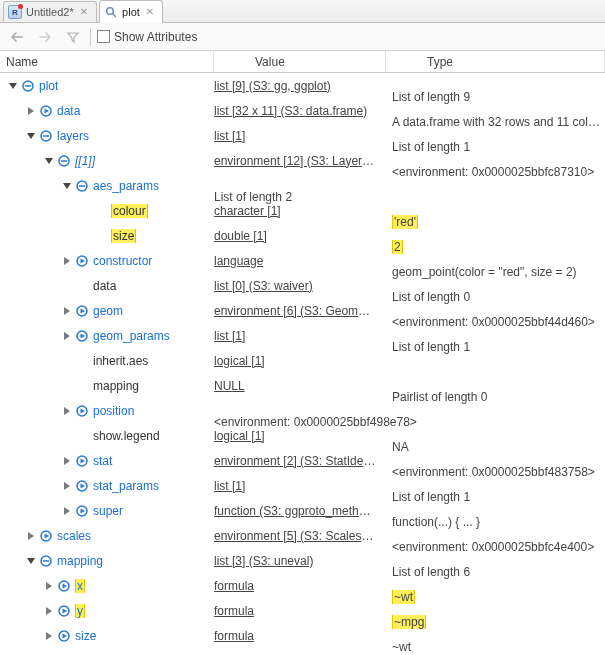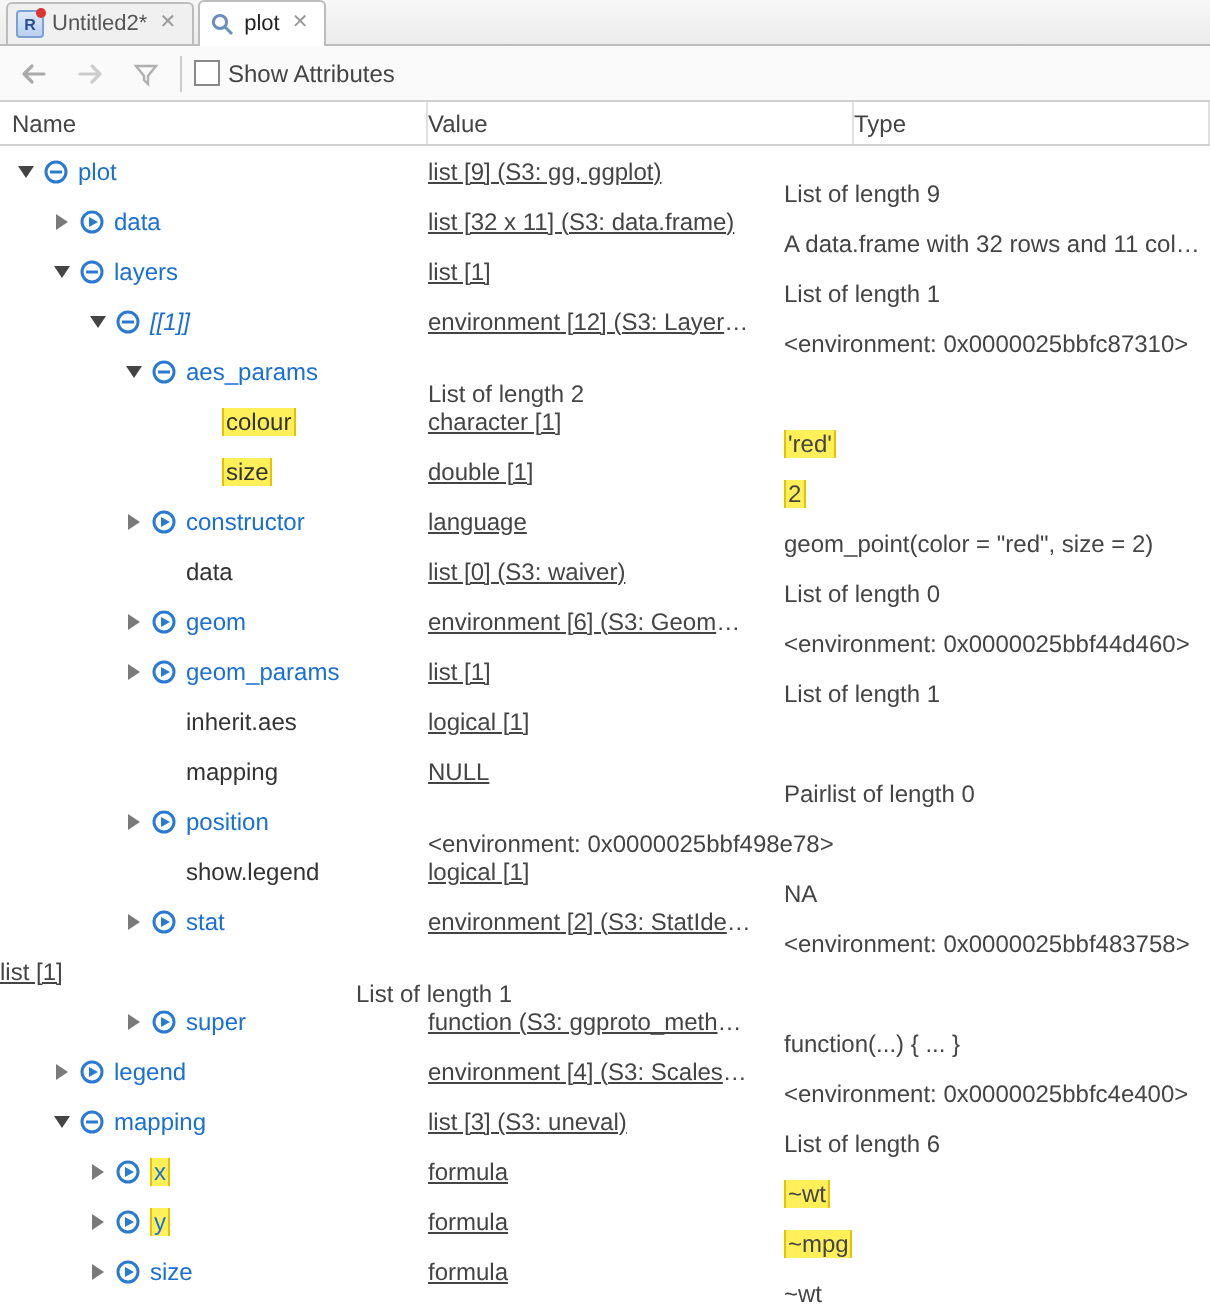--- a/index.html
+++ b/index.html
@@ -86,20 +86,21 @@
     background: #fff;
   }
   .header {
     display: flex;
     border-bottom: 1px solid #d0d0d0;
     background: #fff;
     font-size: 12px;
     color: #444;
     height: 22px;
     align-items: center;
+    gap: 41px;
   }
   .col-name { width: 214px; padding-left: 6px; }
   .col-type { width: 178px; }
   .col-val  { flex: 1; }
   .header .cell {
     border-right: 1px solid #e0e0e0;
     height: 100%;
     display: flex;
     align-items: center;
   }
@@ -472,20 +473,35 @@
             <circle cx="6" cy="6" r="5" fill="#fff" stroke="#2a7ad1" stroke-width="1.5"></circle>
             <polygon points="4.5,3.5 9,6 4.5,8.5"></polygon>
           </svg>
         </span>
         <a href="#" class="link">stat</a>
       </div>
       <div class="type">environment [2] (S3: StatIdentity, </div>
       <div class="val">&lt;environment: 0x0000025bbf483758&gt;</div>
     </div>
     <div class="row">
+      <div class="name">
+        <span class="indent" style="width:60px"></span>
+        <span class="expander">
+          <svg width="8" height="8" viewBox="0 0 8 8">
+            <polygon class="tri-right" points="1,0 7,4 1,8"></polygon>
+          </svg>
+        </span>
+        <span class="node-icon ico-play">
+          <svg width="12" height="12" viewBox="0 0 12 12">
+            <circle cx="6" cy="6" r="5" fill="#fff" stroke="#2a7ad1" stroke-width="1.5"></circle>
+            <polygon points="4.5,3.5 9,6 4.5,8.5"></polygon>
+          </svg>
+        </span>
+        <a href="#" class="link">stat_params</a>
+      </div>
       <div class="type">list [1]</div>
       <div class="val">List of length 1</div>
     </div>
     <div class="row">
       <div class="name">
         <span class="indent" style="width:60px"></span>
         <span class="expander">
           <svg width="8" height="8" viewBox="0 0 8 8">
             <polygon class="tri-right" points="1,0 7,4 1,8"></polygon>
           </svg>
@@ -508,23 +524,23 @@
           <svg width="8" height="8" viewBox="0 0 8 8">
             <polygon class="tri-right" points="1,0 7,4 1,8"></polygon>
           </svg>
         </span>
         <span class="node-icon ico-play">
           <svg width="12" height="12" viewBox="0 0 12 12">
             <circle cx="6" cy="6" r="5" fill="#fff" stroke="#2a7ad1" stroke-width="1.5"></circle>
             <polygon points="4.5,3.5 9,6 4.5,8.5"></polygon>
           </svg>
         </span>
-        <a href="#" class="link">legend</a>
-      </div>
-      <div class="type">environment [4] (S3: ScalesList, g</div>
+        <a href="#" class="link">scales</a>
+      </div>
+      <div class="type">environment [5] (S3: ScalesList, g</div>
       <div class="val">&lt;environment: 0x0000025bbfc4e400&gt;</div>
     </div>
     <div class="row">
       <div class="name">
         <span class="indent" style="width:24px"></span>
         <span class="expander">
           <svg width="8" height="8" viewBox="0 0 8 8">
             <polygon class="tri-down" points="0,1 8,1 4,7"></polygon>
           </svg>
         </span>

